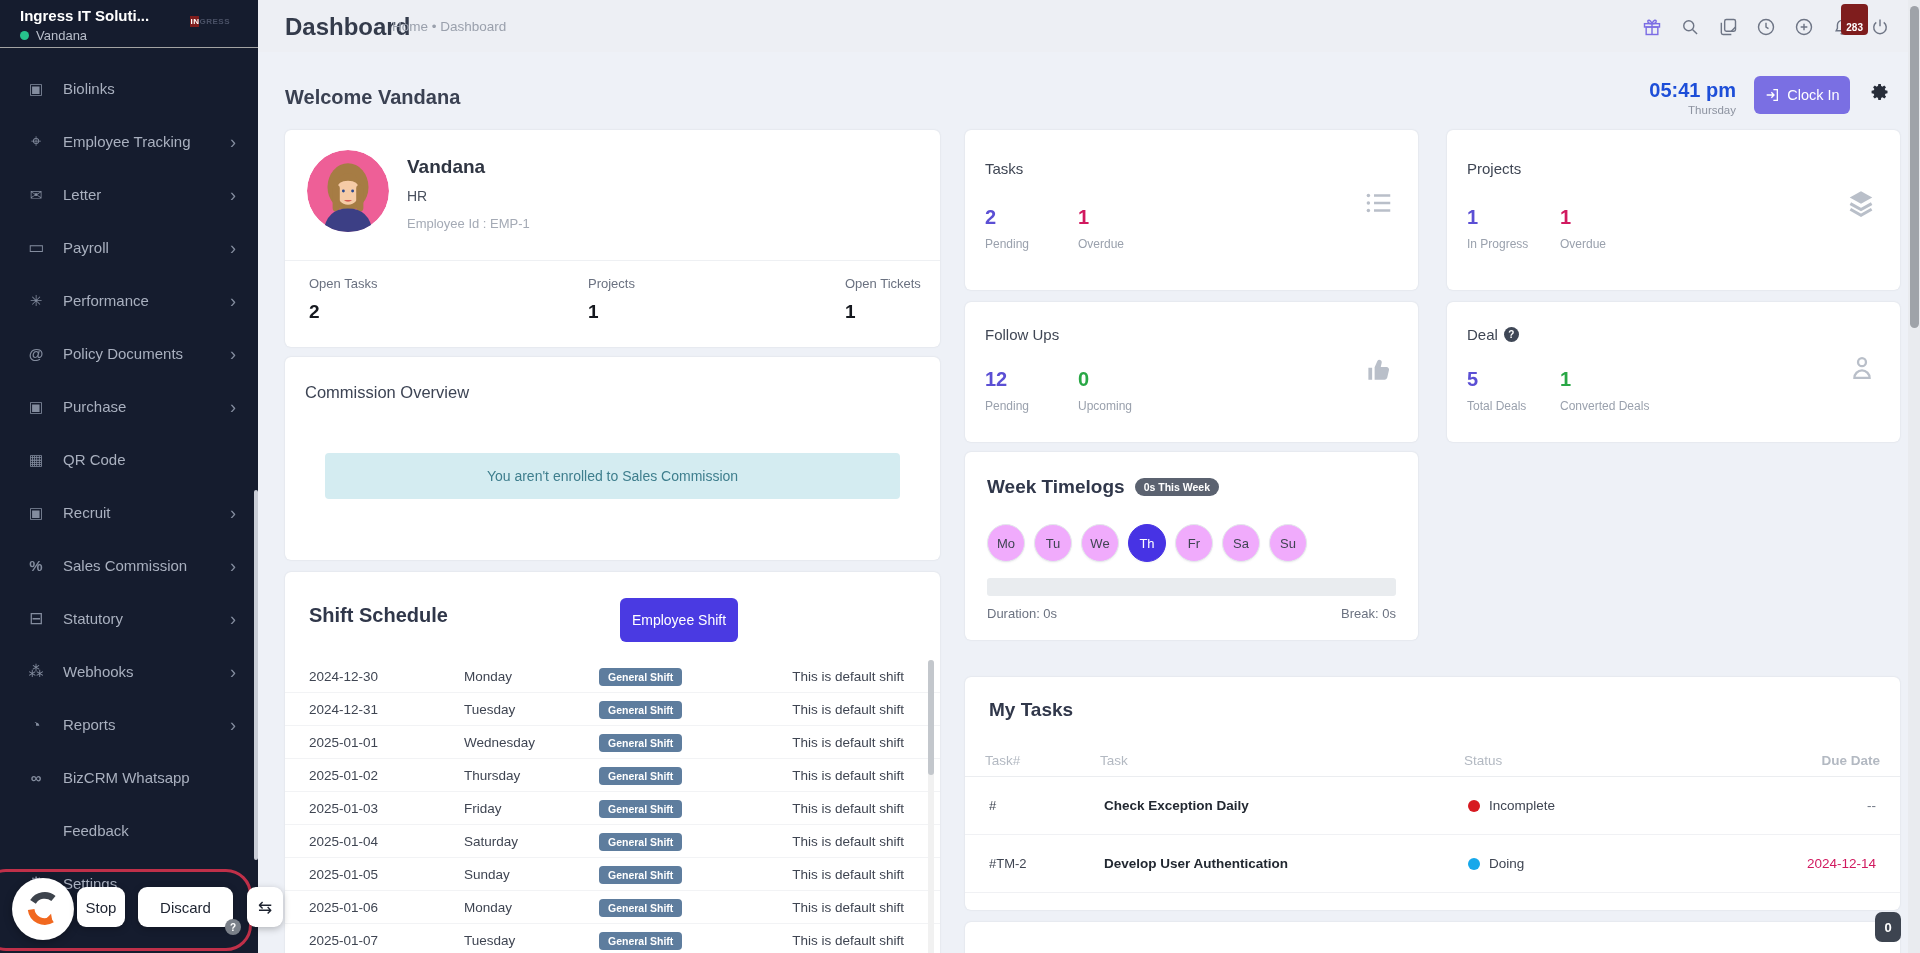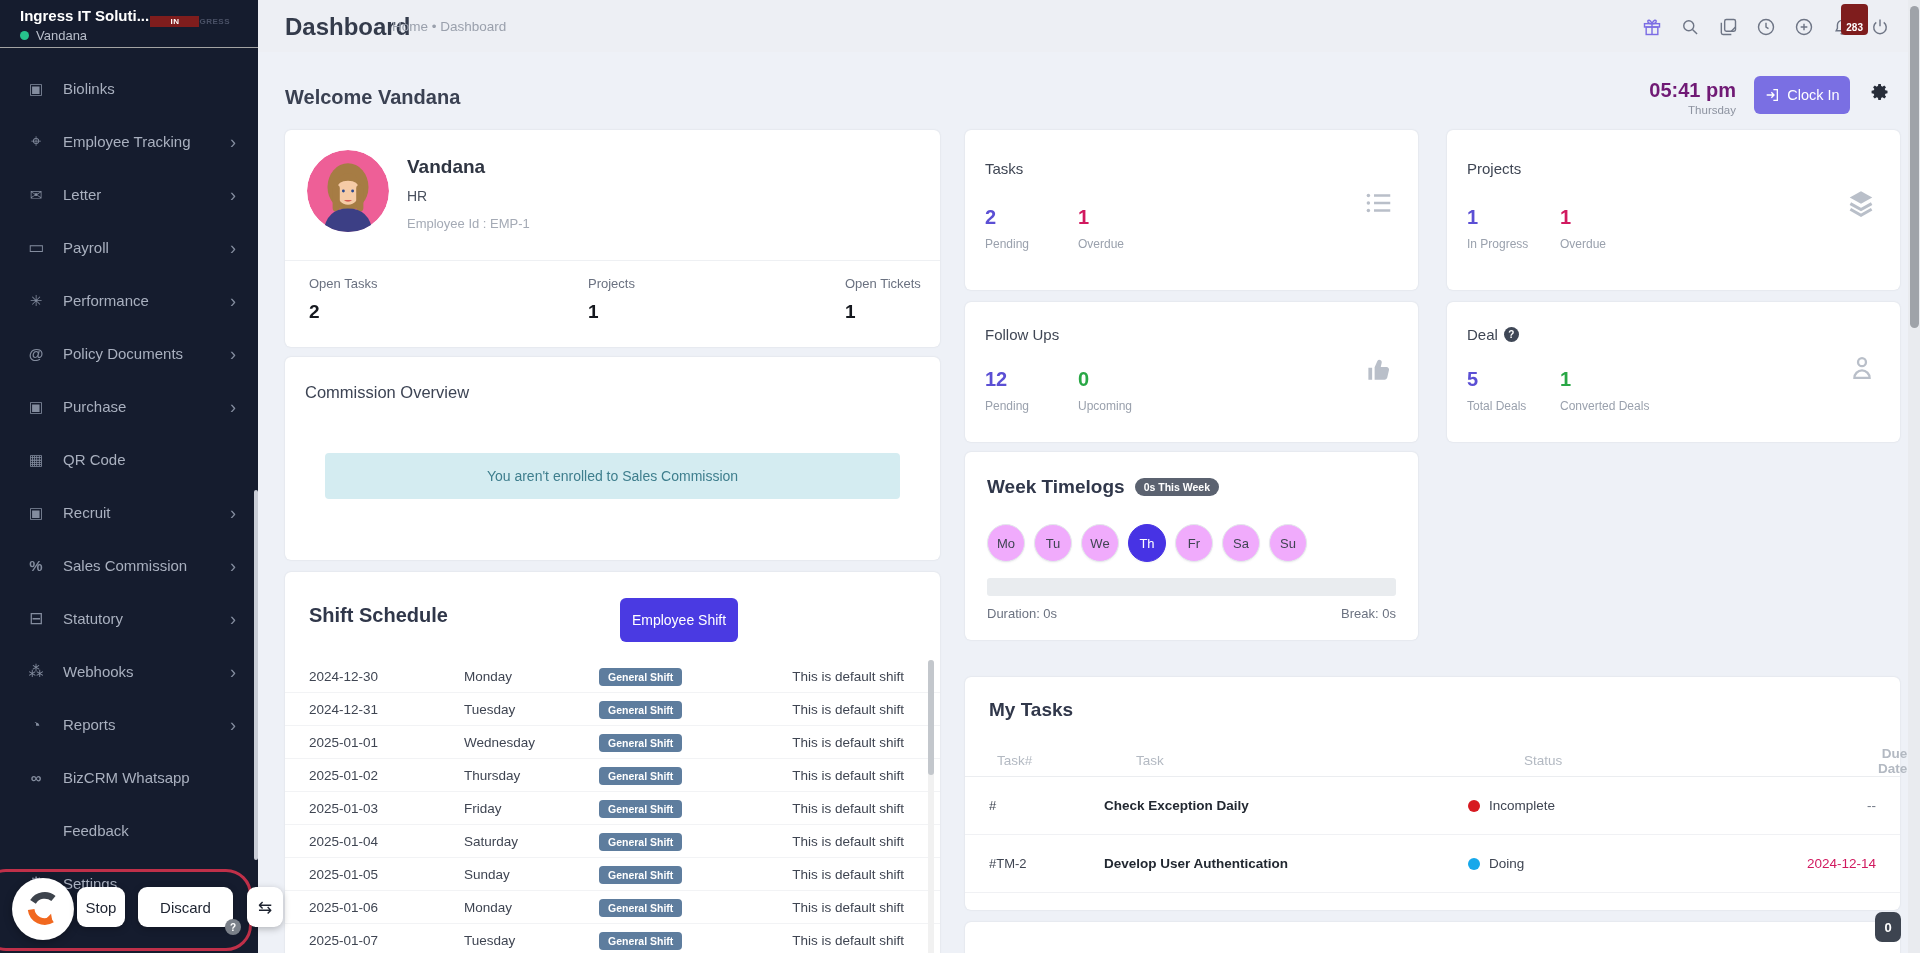--- a/index.html
+++ b/index.html
@@ -4,21 +4,21 @@
 <style>
   * { margin:0; padding:0; box-sizing:border-box; }
   html,body { width:1920px; height:953px; overflow:hidden; }
   body { font-family:"Liberation Sans","DejaVu Sans",sans-serif; background:#eef1f7; position:relative; }
 
   
   .sidebar { position:absolute; left:0; top:0; width:258px; height:953px; background:#151c2e; z-index:5; }
   .sb-header { height:48px; border-bottom:1px solid #a3a3a3; position:relative; }
   .company { position:absolute; left:20px; top:7px; color:#ffffff; font-size:15px; font-weight:bold; }
   .mini-logo { position:absolute; right:28px; top:17px; font-size:8px; font-weight:bold; letter-spacing:.5px; }
-  .mini-in { background:#7f1d1d; color:#fff; padding:1px 20px; }
+  .mini-in { background:#7f1d1d; color:#fff; padding:1px 0; }
   .mini-rest { color:#4a5166; }
   .user-row { position:absolute; left:20px; top:28px; display:flex; align-items:center; gap:7px; color:#b9bfcb; font-size:13px; }
   .presence-dot { width:9px; height:9px; border-radius:50%; background:#27c28d; }
   .menu { padding-top:14px; }
   .menu-item { height:53px; display:flex; align-items:center; padding:0 22px 0 25px; cursor:pointer; }
   .mi-icon { width:22px; margin-right:16px; color:#838c9e; font-size:15px; text-align:center; flex:0 0 22px; }
   .mi-label { color:#a9b0bf; font-size:15px; white-space:nowrap; }
   .mi-chevron { margin-left:auto; color:#838c9e; font-size:18px; line-height:1; }
   .mi-icon[data-icon="id-badge-icon"]::before { content:"▣"; }
   .mi-icon[data-icon="tracking-icon"]::before { content:"⌖"; font-size:18px; }
@@ -41,21 +41,21 @@
   .topbar { position:absolute; left:0; top:0; width:100%; height:52px; background:#edeff4; }
   .page-title { position:absolute; left:27px; top:13px; font-size:24px; font-weight:bold; color:#343b4b; }
   .breadcrumb { position:absolute; left:134px; top:19px; font-size:13.5px; color:#9aa0ac; }
   .topbar-icons { position:absolute; right:18px; top:17px; display:flex; gap:18px; align-items:center; color:#6e7585; }
   .tb-icon { width:20px; height:20px; display:block; cursor:pointer; }
   .tb-gift { color:#7b6ce4; }
   .notif-badge { position:absolute; right:40px; top:4px; background:#7f1d1d; color:#fff; font-size:10px; font-weight:bold; padding:18px 5px 2px; border-radius:4px; }
 
   .welcome { position:absolute; left:27px; top:86px; font-size:20px; font-weight:bold; color:#3a4152; }
   .time-block { position:absolute; right:172px; top:79px; text-align:right; }
-  .time-big { font-size:20px; font-weight:bold; color:#701a75; }
+  .time-big { font-size:20px; font-weight:bold; color:#1d4ed8; }
   .time-day { font-size:11.5px; color:#8d93a0; margin-top:2px; }
   .clockin-btn { position:absolute; right:58px; top:76px; width:96px; height:38px; background:#7a6fe3; color:#fff; border:none; border-radius:6px; font-size:14.5px; display:flex; align-items:center; justify-content:center; gap:7px; cursor:pointer; font-family:inherit; }
   .header-gear { position:absolute; right:18px; top:82px; width:20px; height:20px; color:#272d39; cursor:pointer; }
 
   .card { position:absolute; background:#fff; border-radius:6px; box-shadow:0 0 2px rgba(56,65,74,.14); }
 
   
   .col-left { position:absolute; left:27px; top:130px; width:655px; height:823px; }
   .profile-card { left:0; top:0; width:655px; height:217px; }
   .avatar { position:absolute; left:22px; top:20px; width:82px; height:82px; border-radius:50%; overflow:hidden; }
@@ -110,21 +110,21 @@
   .tl-badge { background:#5b6270; color:#fff; font-size:10.5px; font-weight:bold; padding:3px 9px; border-radius:10px; }
   .tl-days { position:absolute; left:22px; top:72px; display:flex; gap:9px; }
   .tl-day { width:38px; height:38px; border-radius:50%; border:1px solid #e4e7ec; background:#f0abfc; color:#3f4552; font-size:13px; display:flex; align-items:center; justify-content:center; cursor:pointer; box-shadow:0 1px 2px rgba(0,0,0,.05); }
   .tl-day[data-active="true"] { background:#4733e4; border-color:#4733e4; color:#fff; }
   .tl-bar { position:absolute; left:22px; right:22px; top:126px; height:18px; background:#e9ecef; border-radius:3px; }
   .tl-duration { position:absolute; left:22px; top:154px; font-size:13px; color:#6b7280; }
   .tl-break { position:absolute; right:22px; top:154px; font-size:13px; color:#6b7280; }
 
   .mytasks-card { left:0; top:547px; width:935px; height:233px; }
   .mt-title { position:absolute; left:24px; top:22px; font-size:19px; font-weight:bold; color:#30374a; }
-  .mt-header { position:absolute; left:0; top:68px; width:100%; display:grid; grid-template-columns:115px 364px 330px 1fr; padding:0 32px; border-bottom:1px solid #ebedf0; height:32px; align-items:center;gap:24px; }
+  .mt-header { position:absolute; left:0; top:68px; width:100%; display:grid; grid-template-columns:115px 364px 330px 1fr; padding:0 20px; border-bottom:1px solid #ebedf0; height:32px; align-items:center; }
   .mt-h { font-size:13.5px; color:#b3b9c2; }
   .mt-h.right { text-align:right;font-weight:bold; }
   .mt-rows { position:absolute; left:0; top:100px; width:100%; }
   .mt-row { display:grid; grid-template-columns:115px 364px 330px 1fr; padding:0 24px; height:58px; align-items:center; border-bottom:1px solid #f0f1f4; }
   .mt-id { font-size:13px; color:#3f4552; }
   .mt-task { font-size:13.5px; font-weight:bold; color:#222831; }
   .mt-status { display:flex; align-items:center; gap:9px; font-size:13.5px; color:#3f4552; }
   .status-dot { width:12px; height:12px; border-radius:50%; }
   .mt-due { font-size:13.5px; text-align:right; }
   .next-card { left:0; top:792px; width:935px; height:45px; }

